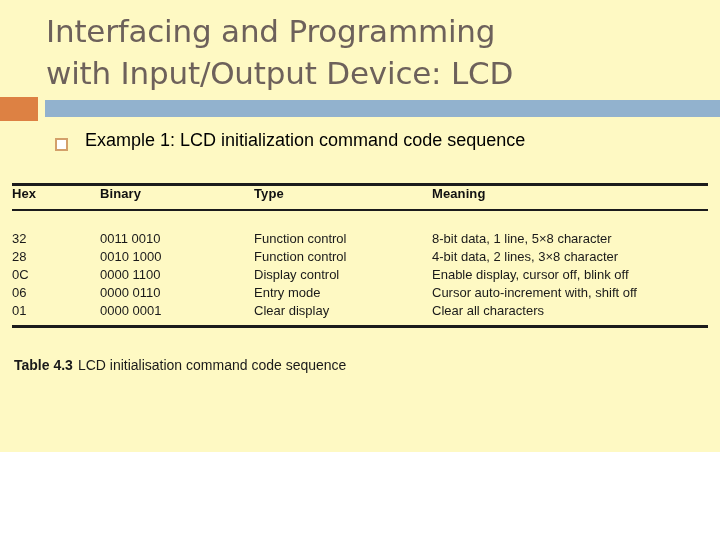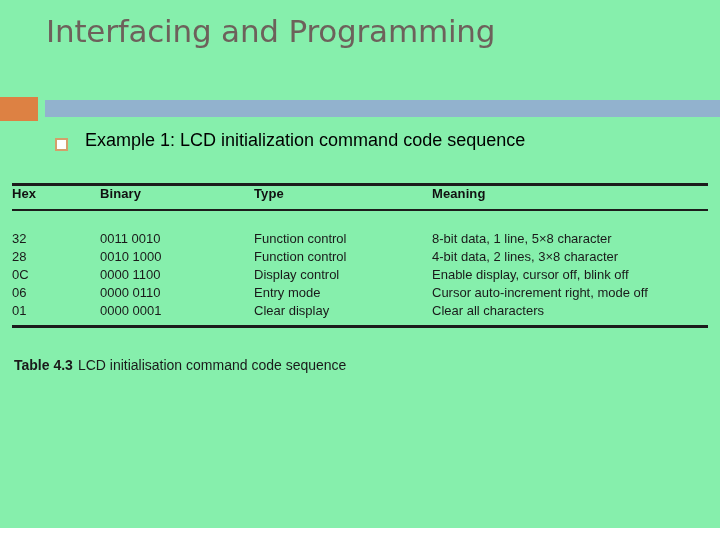--- a/index.html
+++ b/index.html
@@ -9,22 +9,22 @@
   body {
     width: 720px;
     height: 540px;
     background: #ffffff;
     font-family: "Liberation Sans", sans-serif;
     overflow: hidden;
   }
   .slide {
     position: relative;
     width: 720px;
-    height: 528px;
-    background: #86efac;
+    height: 452px;
+    background: #fef9c3;
   }
 
   
   .title-block {
     position: absolute;
     left: 46px;
     top: 10px;
     width: 640px;
   }
   .title-line {
@@ -149,20 +149,21 @@
     margin-left: 5px;
   }
 </style>
 </head>
 <body>
 
 <div class="slide">
 
   <div class="title-block">
     <div class="title-line">Interfacing and Programming</div>
+    <div class="title-line">with Input/Output Device: LCD</div>
   </div>
 
   <div class="accent-orange"></div>
   <div class="accent-blue"></div>
 
   <div class="bullet-row">
     <span class="bullet-marker"></span>
     <span class="bullet-text">Example 1: LCD initialization command code sequence</span>
   </div>
 
@@ -208,21 +209,21 @@
         <tr>
           <td>0C</td>
           <td>0000 1100</td>
           <td>Display control</td>
           <td>Enable display, cursor off, blink off</td>
         </tr>
         <tr>
           <td>06</td>
           <td>0000 0110</td>
           <td>Entry mode</td>
-          <td>Cursor auto-increment right, mode off</td>
+          <td>Cursor auto-increment with, shift off</td>
         </tr>
         <tr>
           <td>01</td>
           <td>0000 0001</td>
           <td>Clear display</td>
           <td>Clear all characters</td>
         </tr>
       </tbody>
     </table>
     <div class="rule-bottom"></div>

